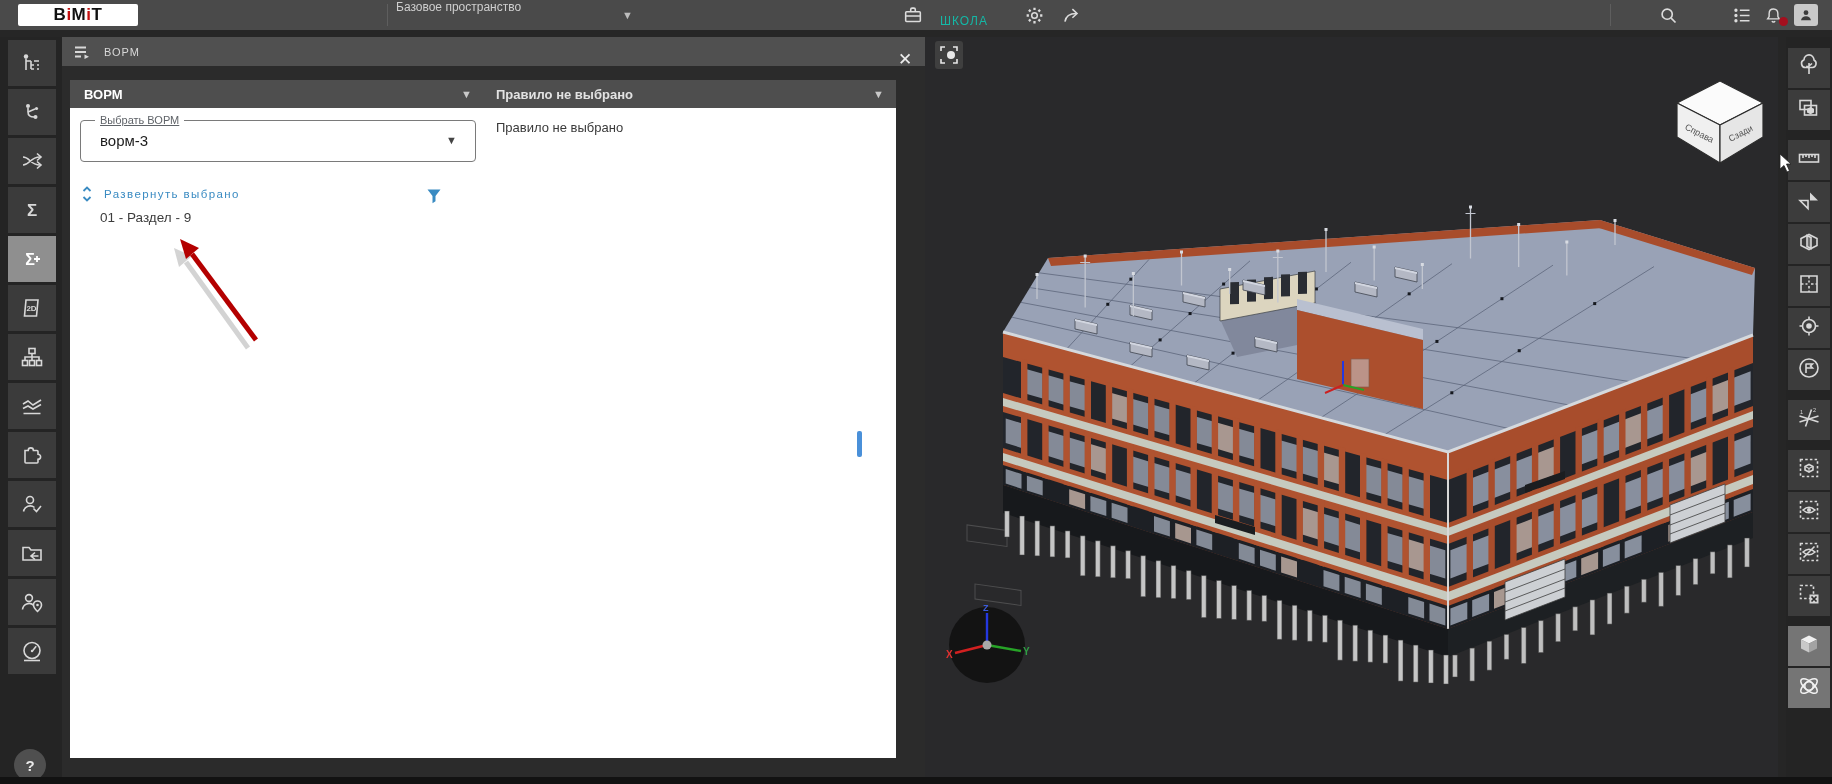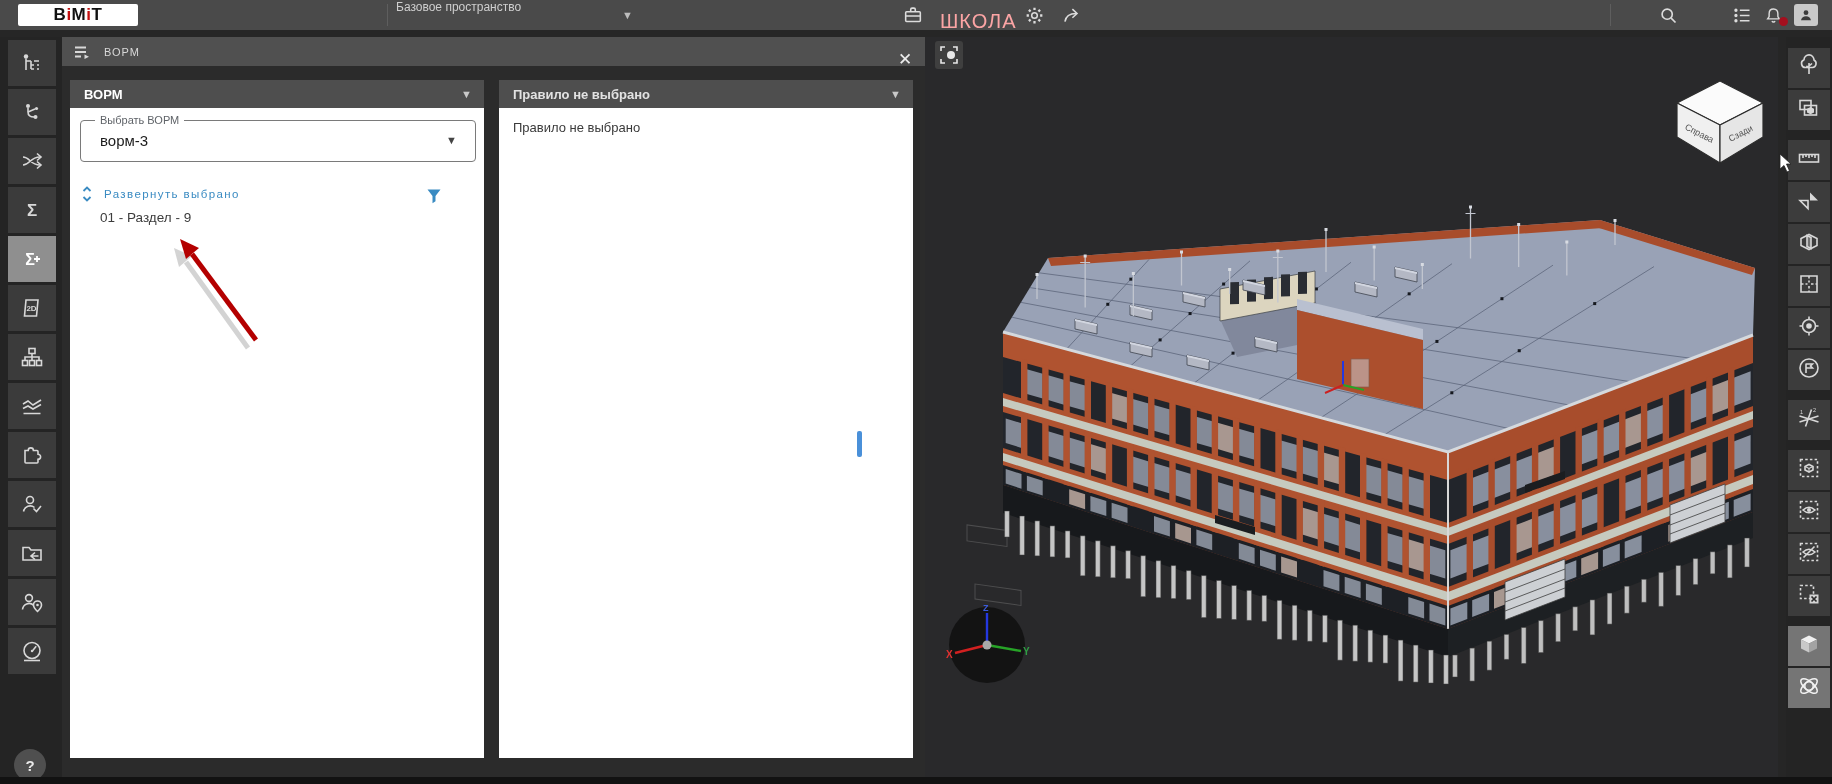--- a/index.html
+++ b/index.html
@@ -9,21 +9,21 @@
 
   
   #topbar{left:0;top:0;width:1832px;height:30px;background:#4a4a4a;z-index:40;}
   #logo{left:18px;top:4px;width:120px;height:22px;background:#fff;border-radius:2px;
         display:flex;align-items:center;justify-content:center;font-weight:bold;font-size:17px;color:#111;letter-spacing:.5px;}
   #logo .i{color:#c41111;}
   .tb-ic{display:flex;align-items:center;justify-content:center;width:26px;height:26px;top:2px;cursor:pointer;}
   .vsep{top:4px;width:1px;height:22px;background:#5e5e5e;}
   #ws-label{left:396px;top:0;height:14px;display:flex;align-items:center;color:#cfcfcf;font-size:12px;}
   #ws-caret{left:622px;top:0;height:30px;display:flex;align-items:center;color:#bdbdbd;font-size:11px;cursor:pointer;}
-  #proj-title{left:940px;top:0;height:42px;display:flex;align-items:center;color:#fca5a5;font-size:20px;letter-spacing:1px;}
+  #proj-title{left:940px;top:0;height:42px;display:flex;align-items:center;color:#14b8a6;font-size:12px;letter-spacing:1px;}
   #acct-btn{left:1794px;top:4px;width:24px;height:22px;background:#c9c9c9;border-radius:3px;display:flex;align-items:center;justify-content:center;cursor:pointer;}
   #notif-badge{left:1779px;top:17px;width:9px;height:9px;border-radius:50%;background:#a40f1e;z-index:41;}
 
   
   #lbar{left:0;top:37px;width:62px;height:747px;background:#242424;}
   .tool-btn{left:8px;width:48px;height:46px;background:#3b3b3b;display:flex;align-items:center;justify-content:center;cursor:pointer;}
   .tool-btn.active{background:#8f8f8f;}
   .tool-btn svg{display:block;}
   #help-btn{left:14px;top:712px;width:32px;height:32px;border-radius:50%;background:#4f4f4f;color:#e9e9e9;
             display:flex;align-items:center;justify-content:center;font-size:15px;font-weight:bold;cursor:pointer;}
@@ -32,24 +32,24 @@
   #dock{left:62px;top:37px;width:863px;height:747px;background:#2b2b2b;}
   #dock-titlebar{left:0;top:0;width:863px;height:29px;background:#505050;display:flex;align-items:center;}
   #dock-title{color:#d8d8d8;font-size:11px;letter-spacing:1px;margin-left:12px;}
   #dock-close{left:833px;top:13px;width:20px;height:20px;color:#ededed;font-size:17px;line-height:20px;text-align:center;cursor:pointer;}
   .panel{top:43px;width:414px;height:678px;}
   .panel-hd{position:absolute;left:0;top:0;width:100%;height:28px;background:#4e4e4e;display:flex;align-items:center;cursor:pointer;}
   .panel-hd .hd-txt{color:#fff;font-weight:bold;font-size:13px;margin-left:14px;}
   .panel-hd .hd-caret{position:absolute;right:12px;color:#c9c9c9;font-size:11px;}
   .panel-bd{position:absolute;left:0;top:28px;width:100%;height:650px;background:#ffffff;overflow:hidden;}
   #panel1{left:8px;}
-  #panel2{left:437px;}
+  #panel2{left:420px;}
 
   #vorm-select{position:absolute;left:10px;top:12px;width:396px;height:42px;border:1px solid #7a7a7a;border-radius:4px;cursor:pointer;}
-  #vorm-select .flabel{position:absolute;left:14px;top:-7px;background:#fff;padding:0 5px;font-size:11px;color:#5f6368;}
+  #vorm-select .flabel{position:absolute;left:14px;top:-7px;background:#fff;padding:0 5px;font-size:11px;color:#5f6368;text-decoration:underline;}
   #vorm-select .fvalue{position:absolute;left:19px;top:11px;font-size:15px;color:#1c1c1c;}
   #vorm-select .fcaret{position:absolute;right:18px;top:13px;color:#444;font-size:11px;}
 
   #expand-row{position:absolute;left:10px;top:76px;height:20px;display:flex;align-items:center;cursor:pointer;}
   #expand-row span{color:#3a8bc2;font-size:11.5px;letter-spacing:1.4px;margin-left:10px;}
   #filter-btn{position:absolute;left:356px;top:80px;width:16px;height:16px;cursor:pointer;}
   #tree-item{position:absolute;left:30px;top:102px;font-size:13.5px;color:#3c3c3c;cursor:pointer;}
   #rule-empty{position:absolute;left:14px;top:12px;font-size:13px;color:#3a3a3a;}
 
   #resize-handle{left:857px;top:431px;width:5px;height:26px;background:#4a90d9;border-radius:2px;cursor:col-resize;}

